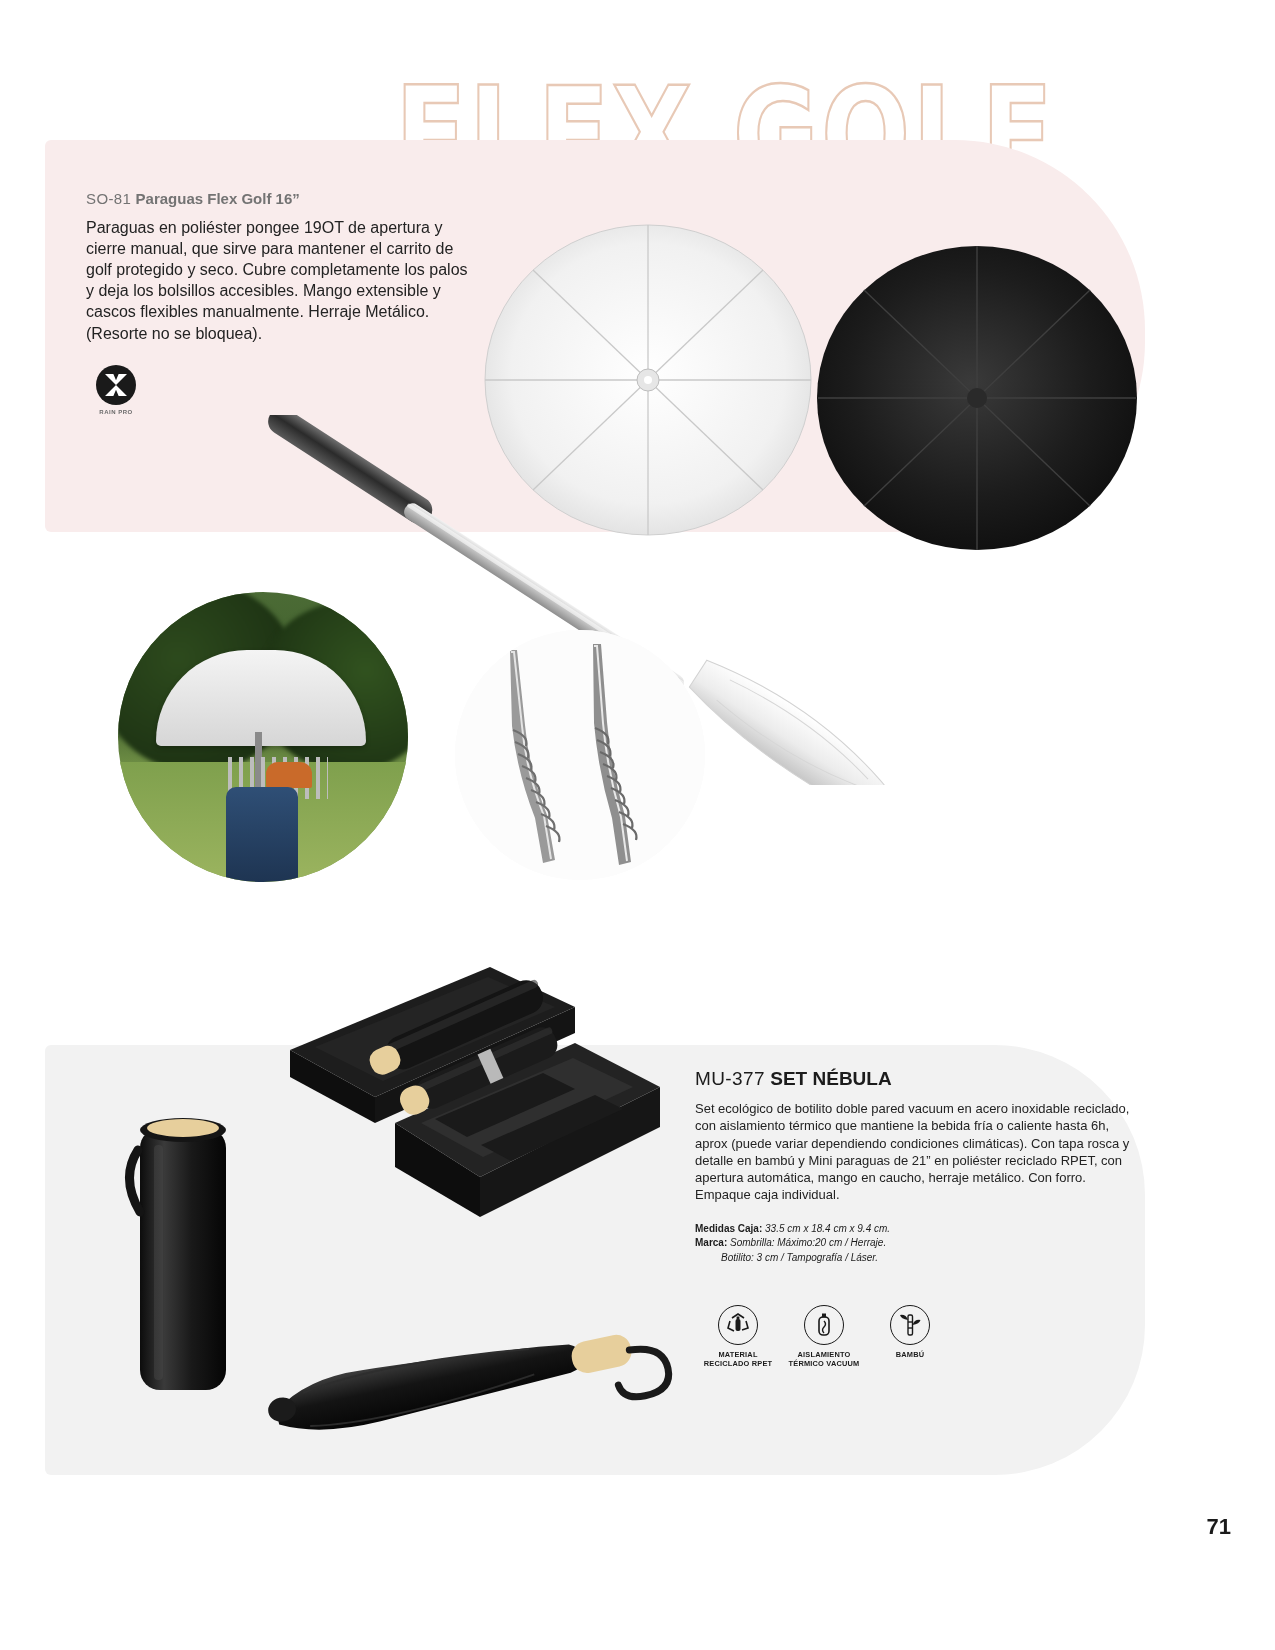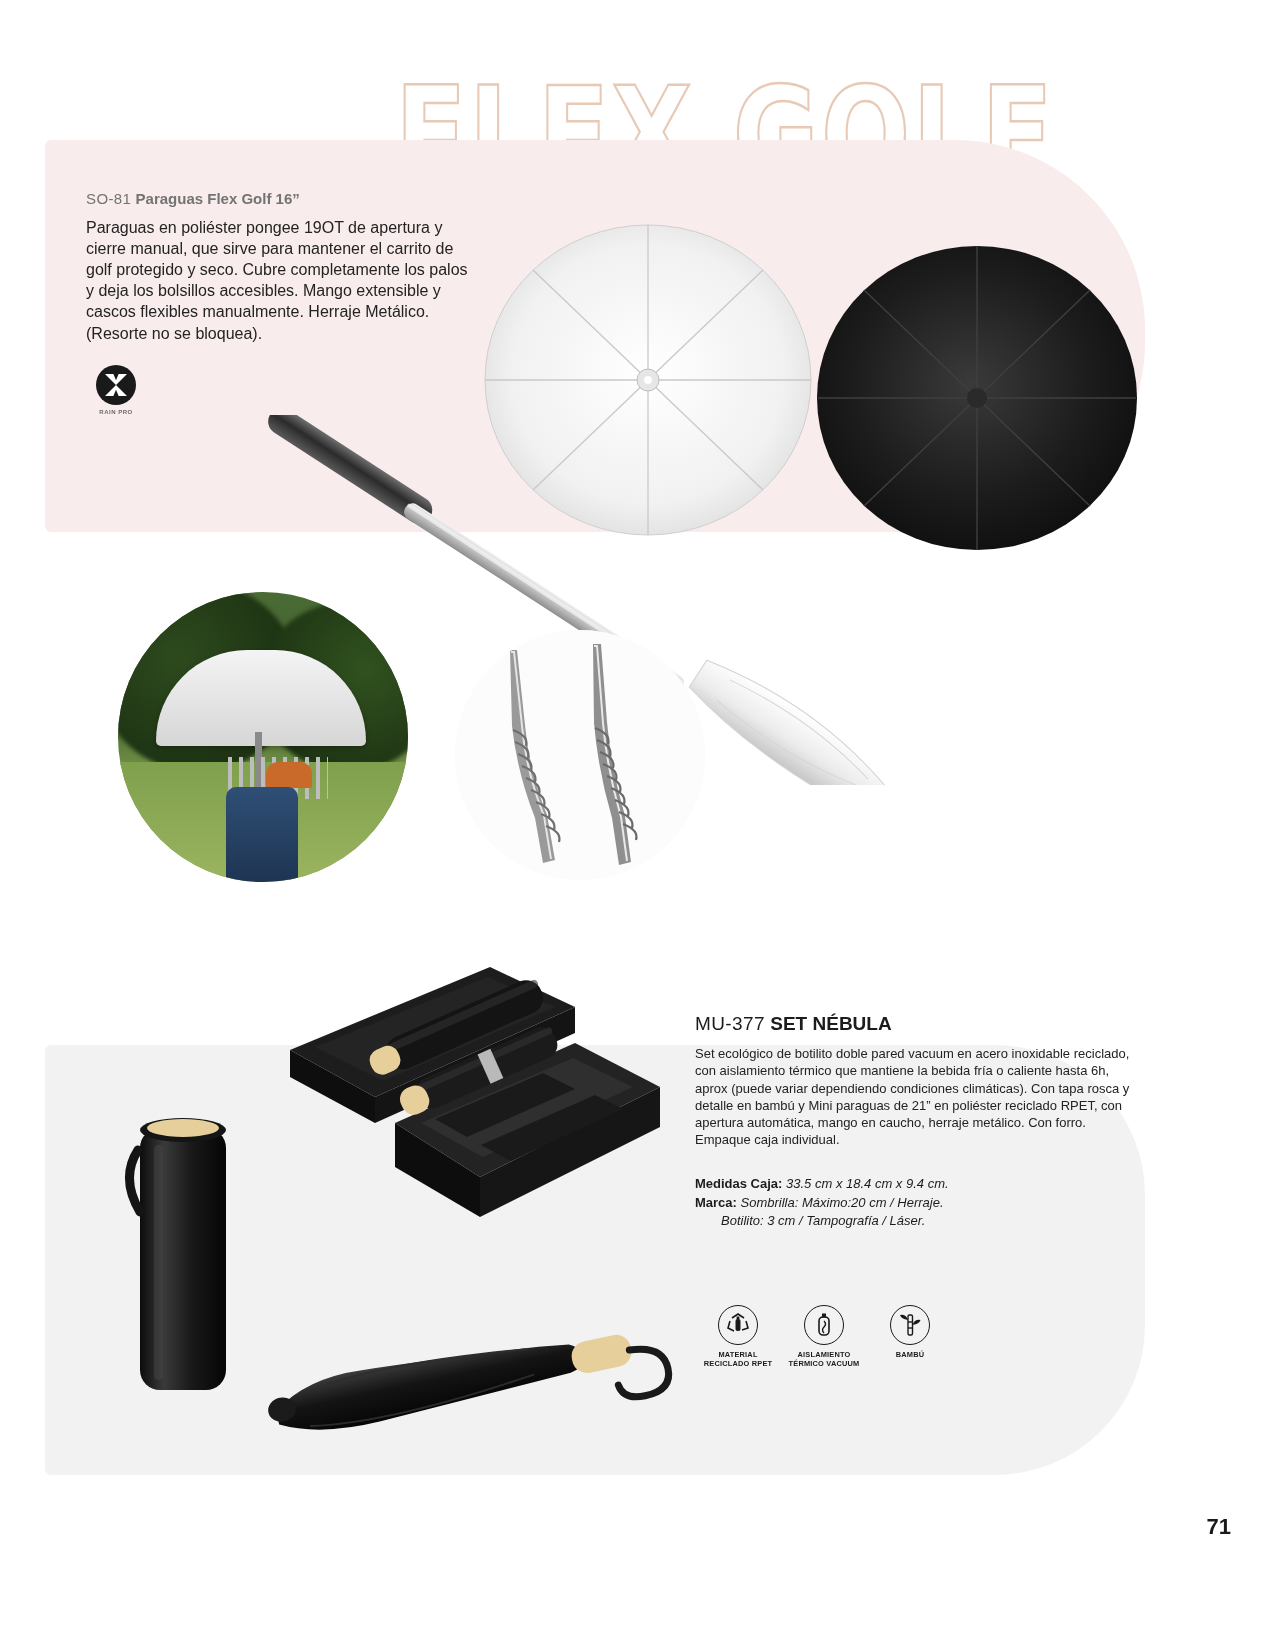--- a/index.html
+++ b/index.html
@@ -175,34 +175,34 @@
     left: 45px; top: 1045px;
     width: 1100px; height: 430px;
     background: #f2f2f2;
     border-top-right-radius: 150px;
     border-bottom-right-radius: 150px;
     border-top-left-radius: 6px;
     border-bottom-left-radius: 6px;
   }
 
   
-  .p2-block { position: absolute; left: 695px; top: 1013px; width: 450px; }
+  .p2-block { position: absolute; left: 695px; top: 1068px; width: 450px; }
   .p2-title { font-size: 19px; color: #1c1c1c; }
   .p2-title .code { font-weight: 400; letter-spacing: 0.4px; }
   .p2-title .name { font-weight: 700; }
   .p2-desc {
     margin-top: 10px;
     font-size: 13px;
     line-height: 1.33;
     color: #232323;
     width: 448px;
   }
   .p2-meas {
-    margin-top: 26px;
-    font-size: 13px;
+    margin-top: 18px;
+    font-size: 10px;
     line-height: 1.45;
     color: #1c1c1c;
   }
   .p2-meas b { font-weight: 700; }
   .p2-meas i { font-style: italic; }
   .p2-meas .indent { padding-left: 26px; display: inline-block; }
 
   
   .eco-row {
     position: absolute;

